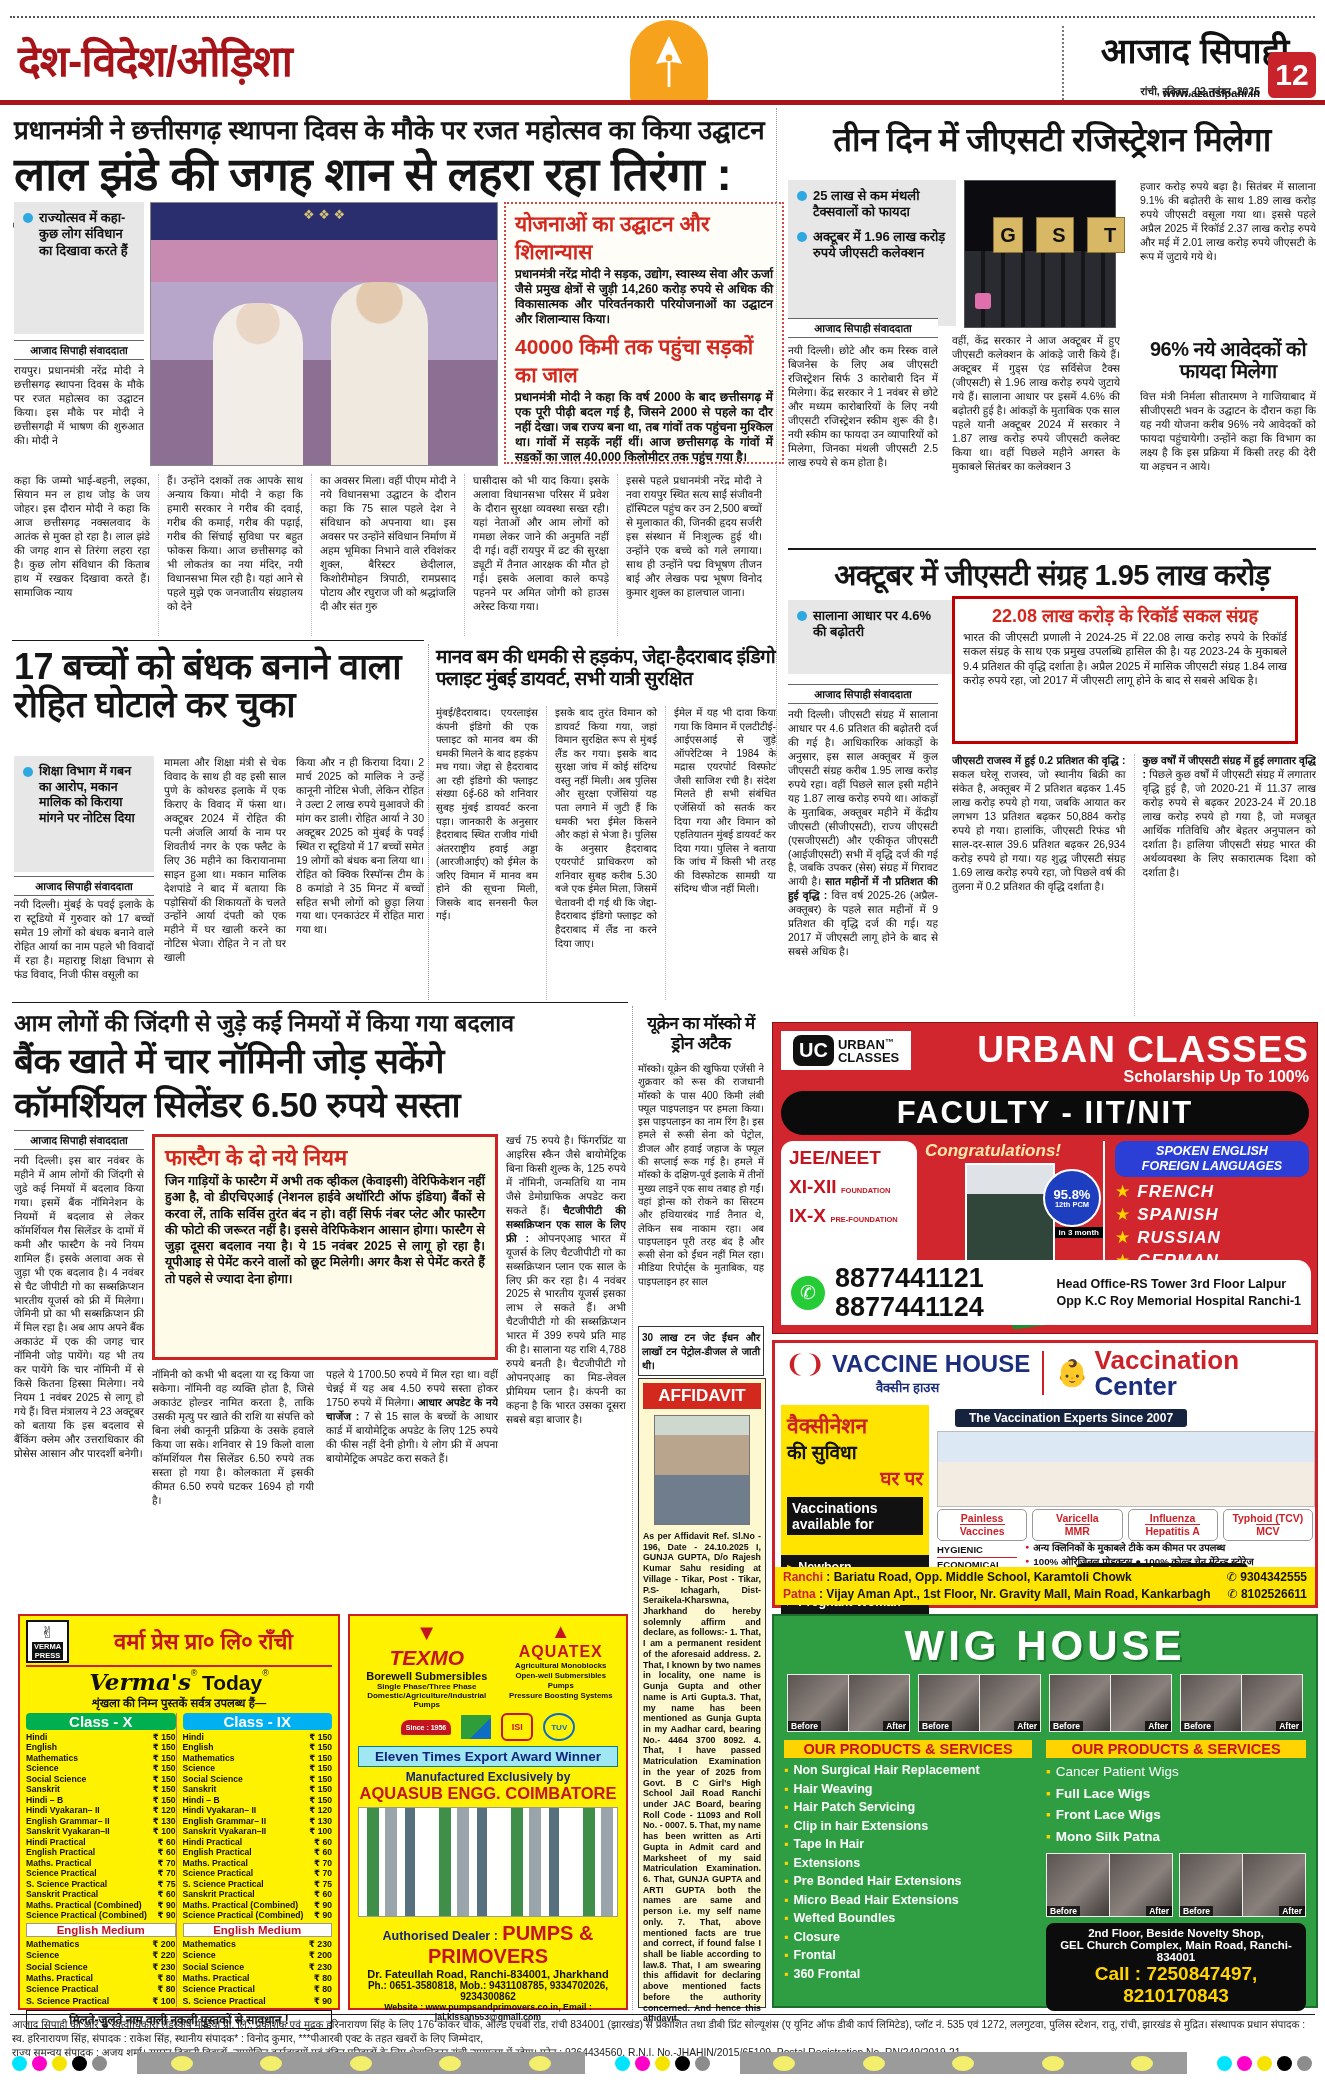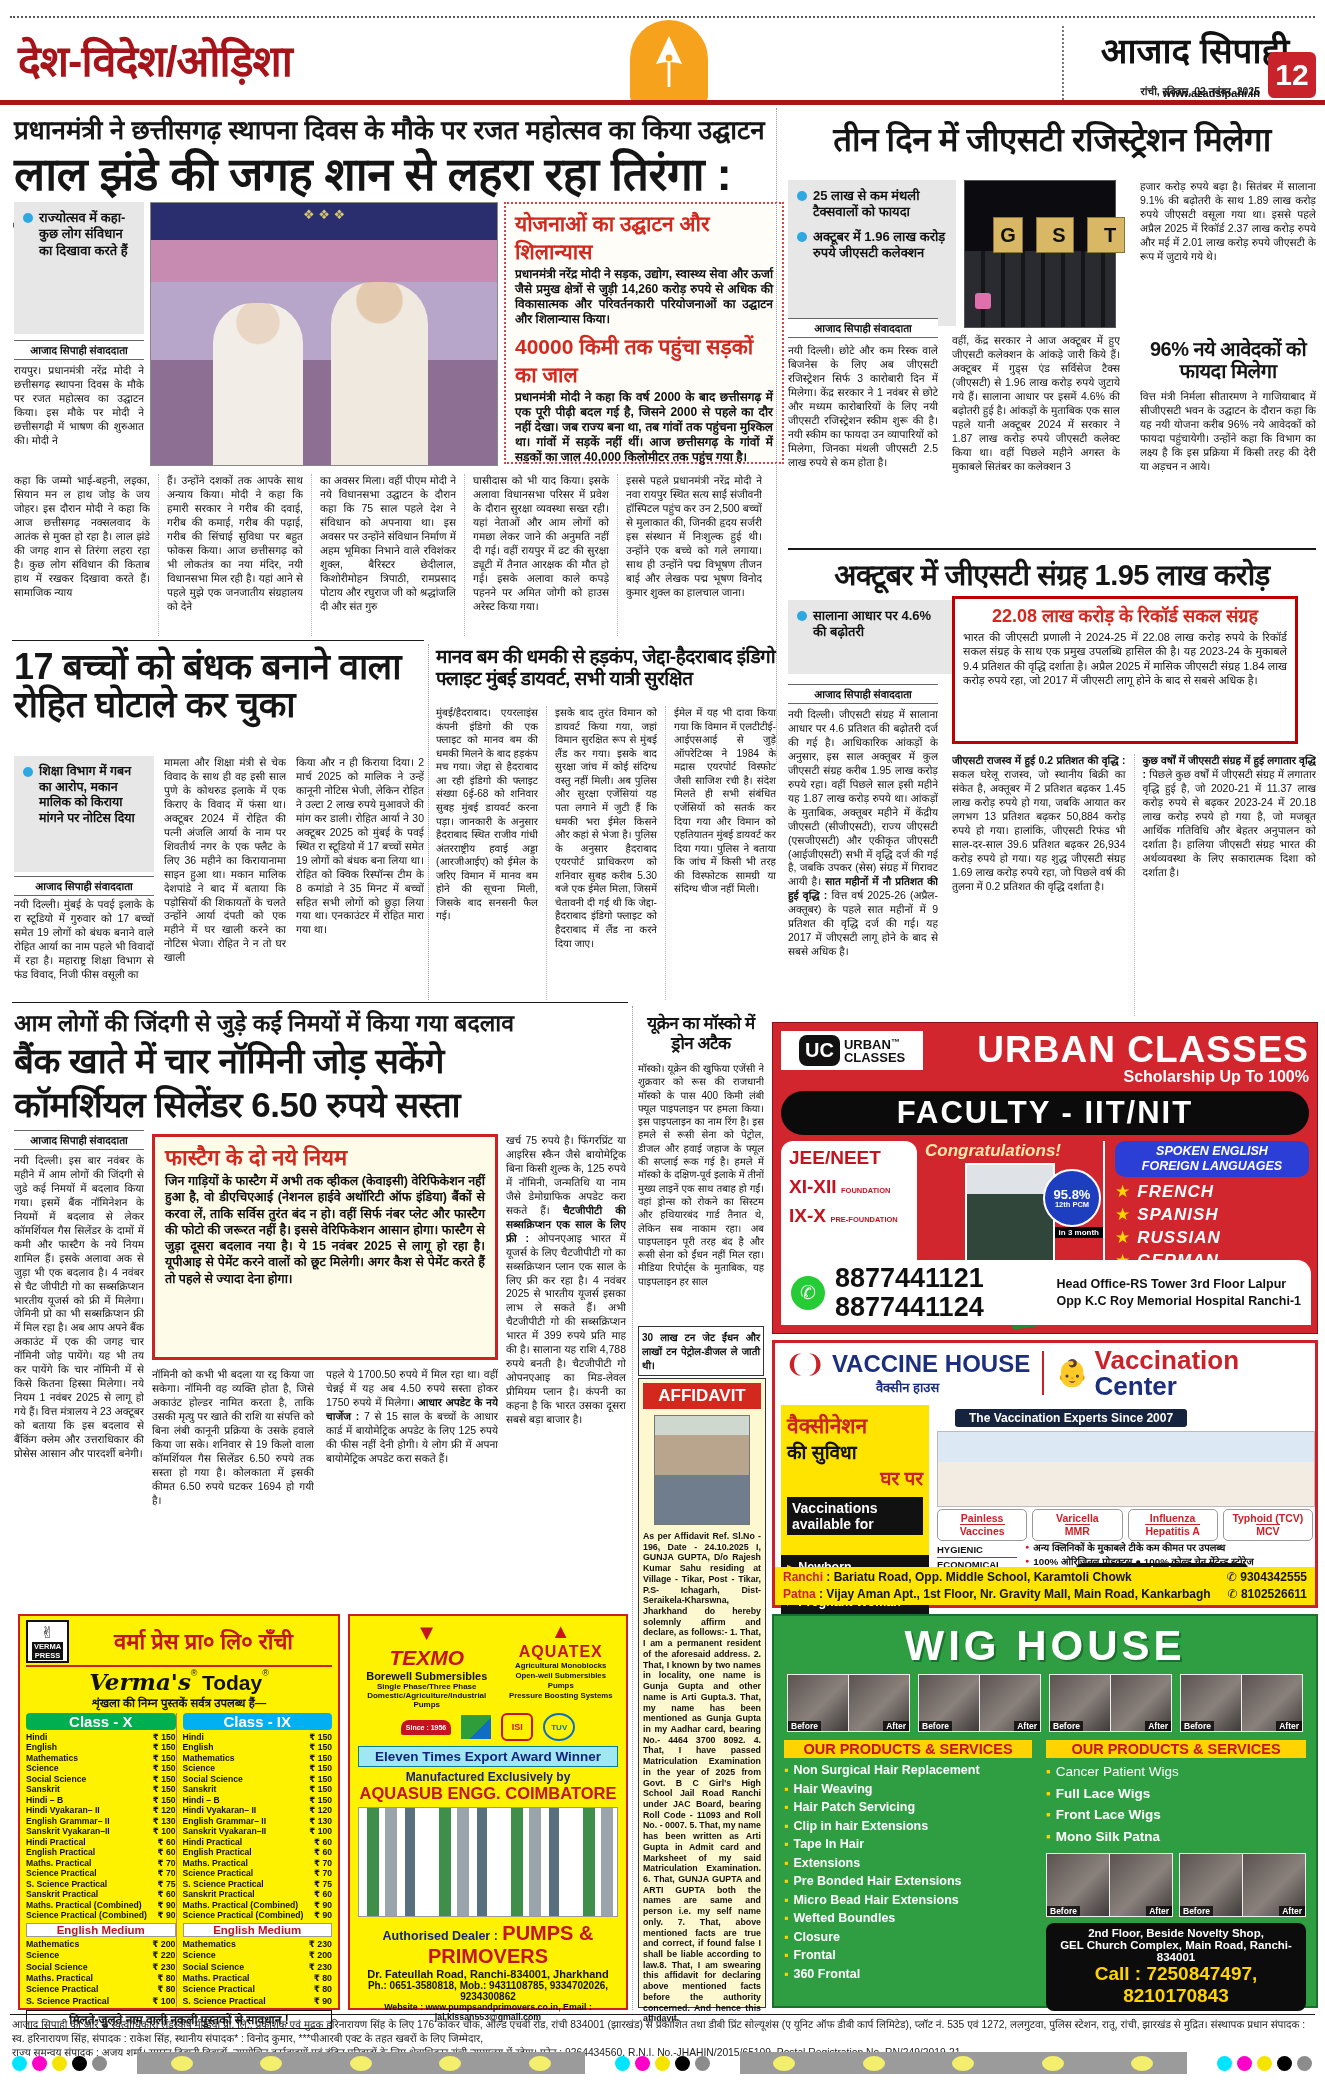--- a/index.html
+++ b/index.html
@@ -213,21 +213,21 @@
   <div class="abs" style="left:638px;top:1326px;width:126px;border:1px solid #333;padding:3px;font-size:10px;font-weight:600;text-align:justify;box-sizing:border-box;">30 लाख टन जेट ईंधन और लाखों टन पेट्रोल-डीजल ले जाती थी।</div>
 
   <div class="abs" style="left:638px;top:1378px;width:128px;height:630px;background:#fdf8cf;border:1.5px solid #333;box-sizing:border-box;padding:4px;">
     <div style="background:#d3281e;color:#fff;font-size:17px;font-weight:900;text-align:center;padding:3px 0;">AFFIDAVIT</div>
     <div style="width:94px;height:108px;margin:6px auto;background:linear-gradient(180deg,#cfd8cf 0 18%,#b9a58d 18% 55%,#6f7d8c 55% 100%);border:1px solid #777;"></div>
     <div class="just" style="font-size:8.8px;line-height:1.22;font-weight:600;">As per Affidavit Ref. Sl.No - 196, Date - 24.10.2025 I, GUNJA GUPTA, D/o Rajesh Kumar Sahu residing at Village - Tikar, Post - Tikar, P.S- Ichagarh, Dist- Seraikela-Kharswna, Jharkhand do hereby solemnly affirm and declare, as follows:- 1. That, I am a permanent resident of the aforesaid address. 2. That, I known by two names in locality, one name is Gunja Gupta and other name is Arti Gupta.3. That, my name has been mentioned as Gunja Gupta in my Aadhar card, bearing No.- 4464 3700 8092. 4. That, I have passed Matriculation Examination in the year of 2025 from Govt. B C Girl's High School Jail Road Ranchi under JAC Board, bearing Roll Code - 11093 and Roll No. - 0007. 5. That, my name has been written as Arti Gupta in Admit card and Marksheet of my said Matriculation Examination. 6. That, GUNJA GUPTA and ARTI GUPTA both the names are same and person i.e. my self name only. 7. That, above mentioned facts are true and correct, if found false I shall be liable according to law.8. That, I am swearing this affidavit for declaring above mentioned facts before the authority concerned. And hence this affidavit.</div>
   </div>
 
   <div class="abs urban" style="left:772px;top:1022px;width:546px;height:312px;">
     <div style="display:flex;gap:10px;align-items:flex-start;">
-      <div style="background:#fff;padding:4px 18px;display:flex;gap:4px;align-items:center;">
+      <div style="background:#fff;padding:4px 12px;display:flex;gap:4px;align-items:center;">
         <span style="background:#111;color:#fff;font-weight:900;font-size:20px;padding:4px 6px;border-radius:8px;">UC</span>
         <span style="color:#111;font-weight:900;font-size:13px;line-height:1;">
           <span>URBAN</span><span style="font-size:9px;vertical-align:top;">™</span><br>
           <span>CLASSES</span>
         </span>
       </div>
       <div style="flex:1;text-align:right;">
         <div style="font-size:37px;font-weight:900;letter-spacing:1px;line-height:1;">URBAN CLASSES</div>
         <div style="font-size:16px;font-weight:600;">Scholarship Up To 100%</div>
       </div>

